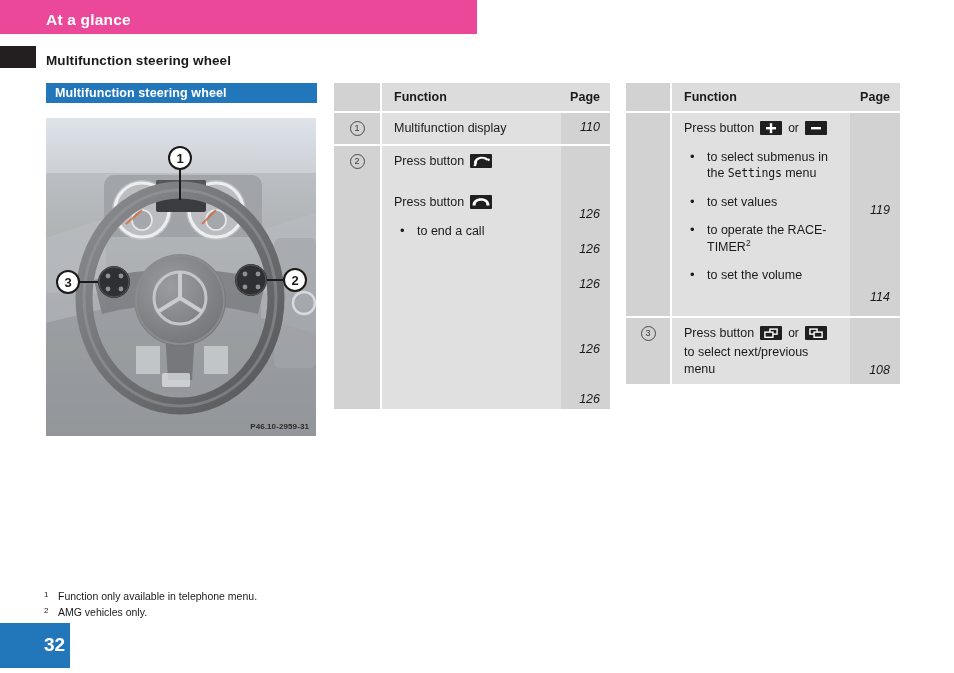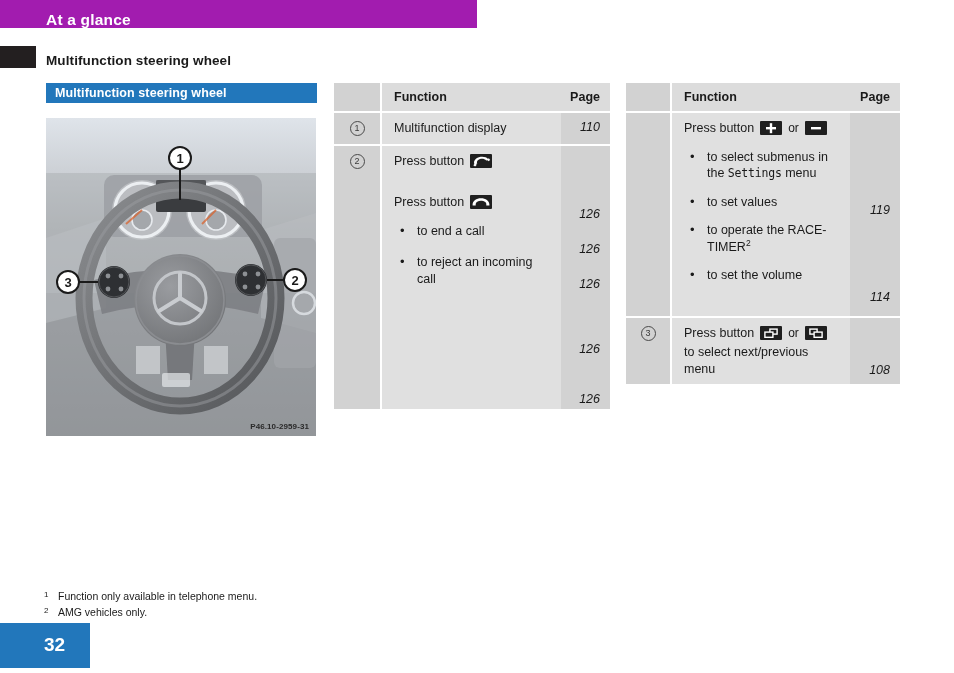--- a/index.html
+++ b/index.html
@@ -4,21 +4,21 @@
 <style>
   html,body{margin:0;padding:0;}
   body{
     width:954px;height:673px;position:relative;background:#ffffff;
     font-family:"Liberation Sans", sans-serif;
     -webkit-font-smoothing:antialiased;
     overflow:hidden;
   }
   
   .chapter-bar{
-    position:absolute;left:0;top:0;width:477px;height:28px;background:#a21caf;
+    position:absolute;left:0;top:0;width:477px;height:34px;background:#ec4899;
   }
   .chapter-bar .title{
     position:absolute;left:46px;top:11px;
     font-size:15.5px;font-weight:bold;color:#ffffff;letter-spacing:.2px;
   }
   .black-tab{
     position:absolute;left:0;top:46px;width:36px;height:22px;background:#231f20;
   }
   .section-title{
     position:absolute;left:46px;top:53px;
@@ -102,21 +102,21 @@
   }
   .key svg{position:absolute;left:0;top:0;}
   .orword{font-size:12px;color:#1a1a1a;text-align:right;}
 
   
   .footnotes{position:absolute;left:44px;top:588px;width:430px;}
   .fn{display:flex;font-size:10.5px;color:#1a1a1a;line-height:1.55;}
   .fn .mk{width:14px;flex:0 0 14px;font-size:8px;padding-top:1px;}
 
   .page-box{
-    position:absolute;left:0;top:623px;width:90px;height:45px;background:#2277bb;
+    position:absolute;left:0;top:623px;width:70px;height:45px;background:#2277bb;
   }
   .page-box span{
     position:absolute;left:44px;top:11px;
     font-size:19px;font-weight:bold;color:#ffffff;
   }
 </style>
 </head>
 <body>
 
 <div class="chapter-bar">
@@ -268,21 +268,20 @@
         <div class="press-line" style="margin-top:24px;">
           <span>Press button</span>
           <span class="key">
             <svg width="22" height="14" viewBox="0 0 22 14">
               <path d="M2.6 9.6 C2.6 5.9 6.4 3.3 11.0 3.3 C15.6 3.3 19.4 5.9 19.4 9.6 L19.4 10.6 L16.3 10.6 L16.3 8.9 C16.3 7.0 13.9 5.7 11.0 5.7 C8.1 5.7 5.7 7.0 5.7 8.9 L5.7 10.6 L2.6 10.6 Z" fill="#ffffff"></path>
             </svg>
           </span>
         </div>
         <ul class="bl">
           <li><span>to end a call</span></li>
-          <li style="margin-top:15px;"><span>to reject an incoming call</span></li>
         </ul>
       </div>
     </div>
     <div class="c-pg">
       <div class="c-pg-in">
         <span class="pg" style="top:61px;">126</span>
         <span class="pg" style="top:96px;">126</span>
         <span class="pg" style="top:131px;">126</span>
         <span class="pg" style="top:196px;">126</span>
         <span class="pg" style="top:246px;">126</span>

